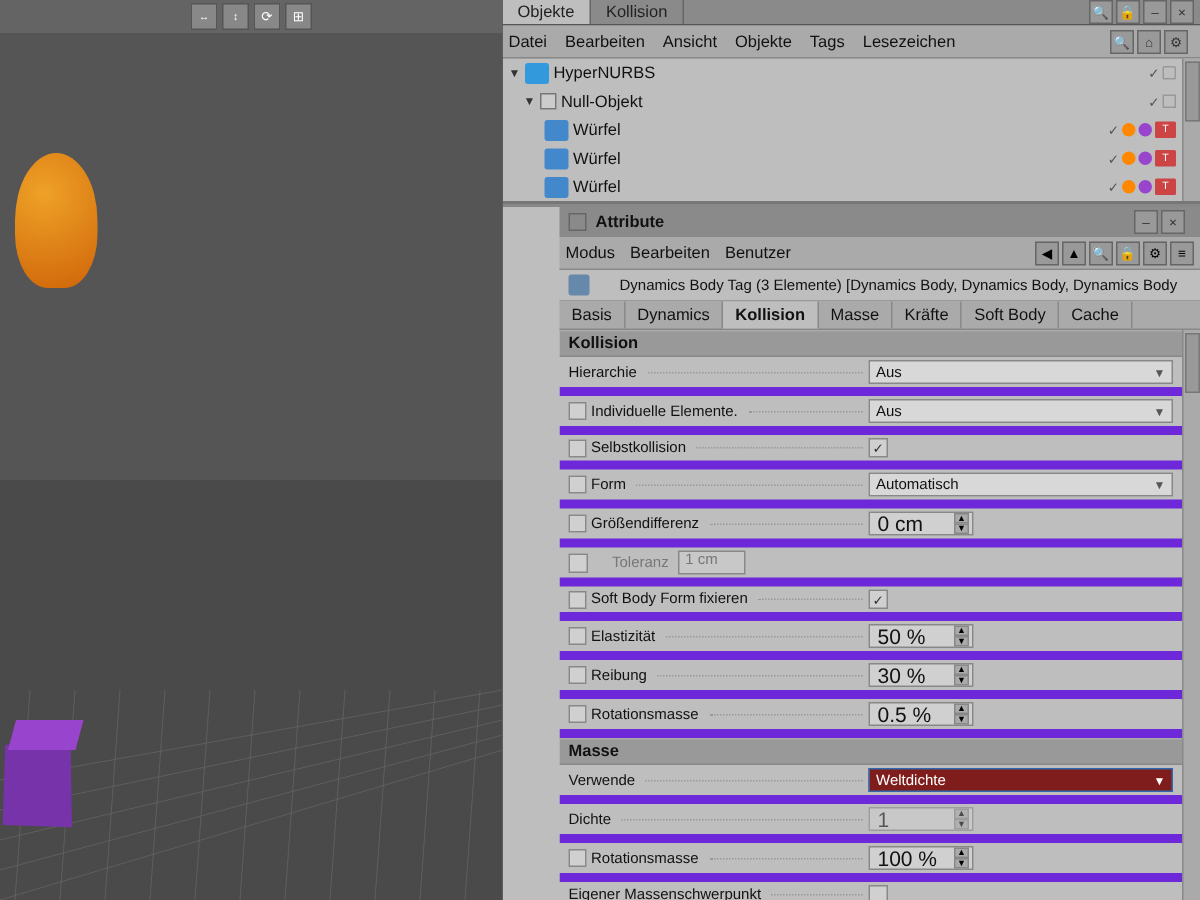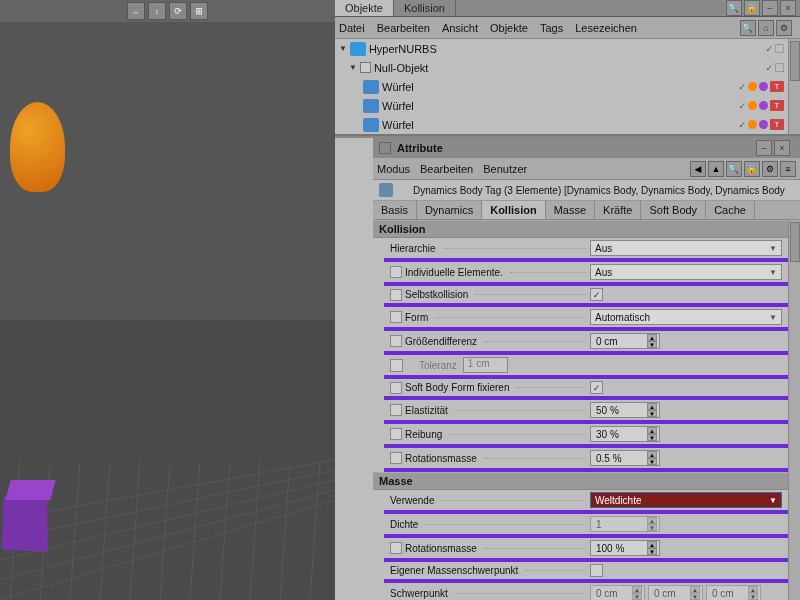--- a/index.html
+++ b/index.html
@@ -35,27 +35,27 @@
 
     
     .tabs-row { display: flex; background: #aaaaaa; border-bottom: 1px solid #888; }
     .tab { padding: 3px 8px; font-size: 11px; color: #111; cursor: pointer; border-right: 1px solid #888; }
     .tab.active { background: #bebebe; font-weight: bold; }
 
     
     .section-header { background: #999; padding: 2px 6px; font-size: 11px; font-weight: bold; color: #111; border-top: 1px solid #aaa; border-bottom: 1px solid #888; }
 
     
-    .form-row { display: flex; align-items: center; padding: 2px 6px; min-height: 19px; border-bottom: 4px solid #6d28d9; margin-left: 11px; }
+    .form-row { display: flex; align-items: center; padding: 2px 6px; min-height: 19px; border-bottom: 6px solid #6d28d9; }
     .form-label { width: 200px; font-size: 10px; color: #111; display: flex; align-items: center; gap: 3px; flex-shrink: 0; }
     .form-control { flex: 1; display: flex; align-items: center; gap: 4px; }
     .select-box { background: #d8d8d8; border: 1px solid #888; height: 16px; font-size: 10px; color: #111; padding: 0 4px; display: flex; align-items: center; justify-content: space-between; cursor: pointer; min-width: 80px; flex: 1; }
     .select-arrow { font-size: 8px; color: #555; }
     .input-spinner { background: #c8c8c8; border: 1px solid #888; height: 16px; display: flex; align-items: center; padding: 0 2px; }
-    .spinner-val { font-size: 10px; color: #111; flex: 1; padding: 0 3px; }
+    .spinner-val { font-size: 14px; color: #111; flex: 1; padding: 0 3px; }
     .spinner-arrows { display: flex; flex-direction: column; }
     .spinner-up, .spinner-down { width: 10px; height: 7px; background: #aaa; border: 1px solid #888; display: flex; align-items: center; justify-content: center; font-size: 6px; cursor: pointer; line-height: 1; }
     .checkbox { width: 12px; height: 12px; border: 1px solid #888; background: #d0d0d0; display: flex; align-items: center; justify-content: center; font-size: 9px; cursor: pointer; }
     .label-text { font-size: 10px; color: #111; white-space: nowrap; }
     .dots-line { flex: 1; border-bottom: 1px dotted #999; margin: 0 4px; height: 1px; align-self: center; }
     .tolerance-label { font-size: 10px; color: #777; margin-left: 10px; }
     .tolerance-input { background: #c8c8c8; border: 1px solid #888; height: 16px; font-size: 10px; color: #777; padding: 0 4px; min-width: 45px; }
 
     .scrollbar { width: 12px; background: #aaa; border-left: 1px solid #888; }
     .scrollbar-thumb { width: 10px; height: 40px; background: #999; margin: 2px 1px; border: 1px solid #777; }

